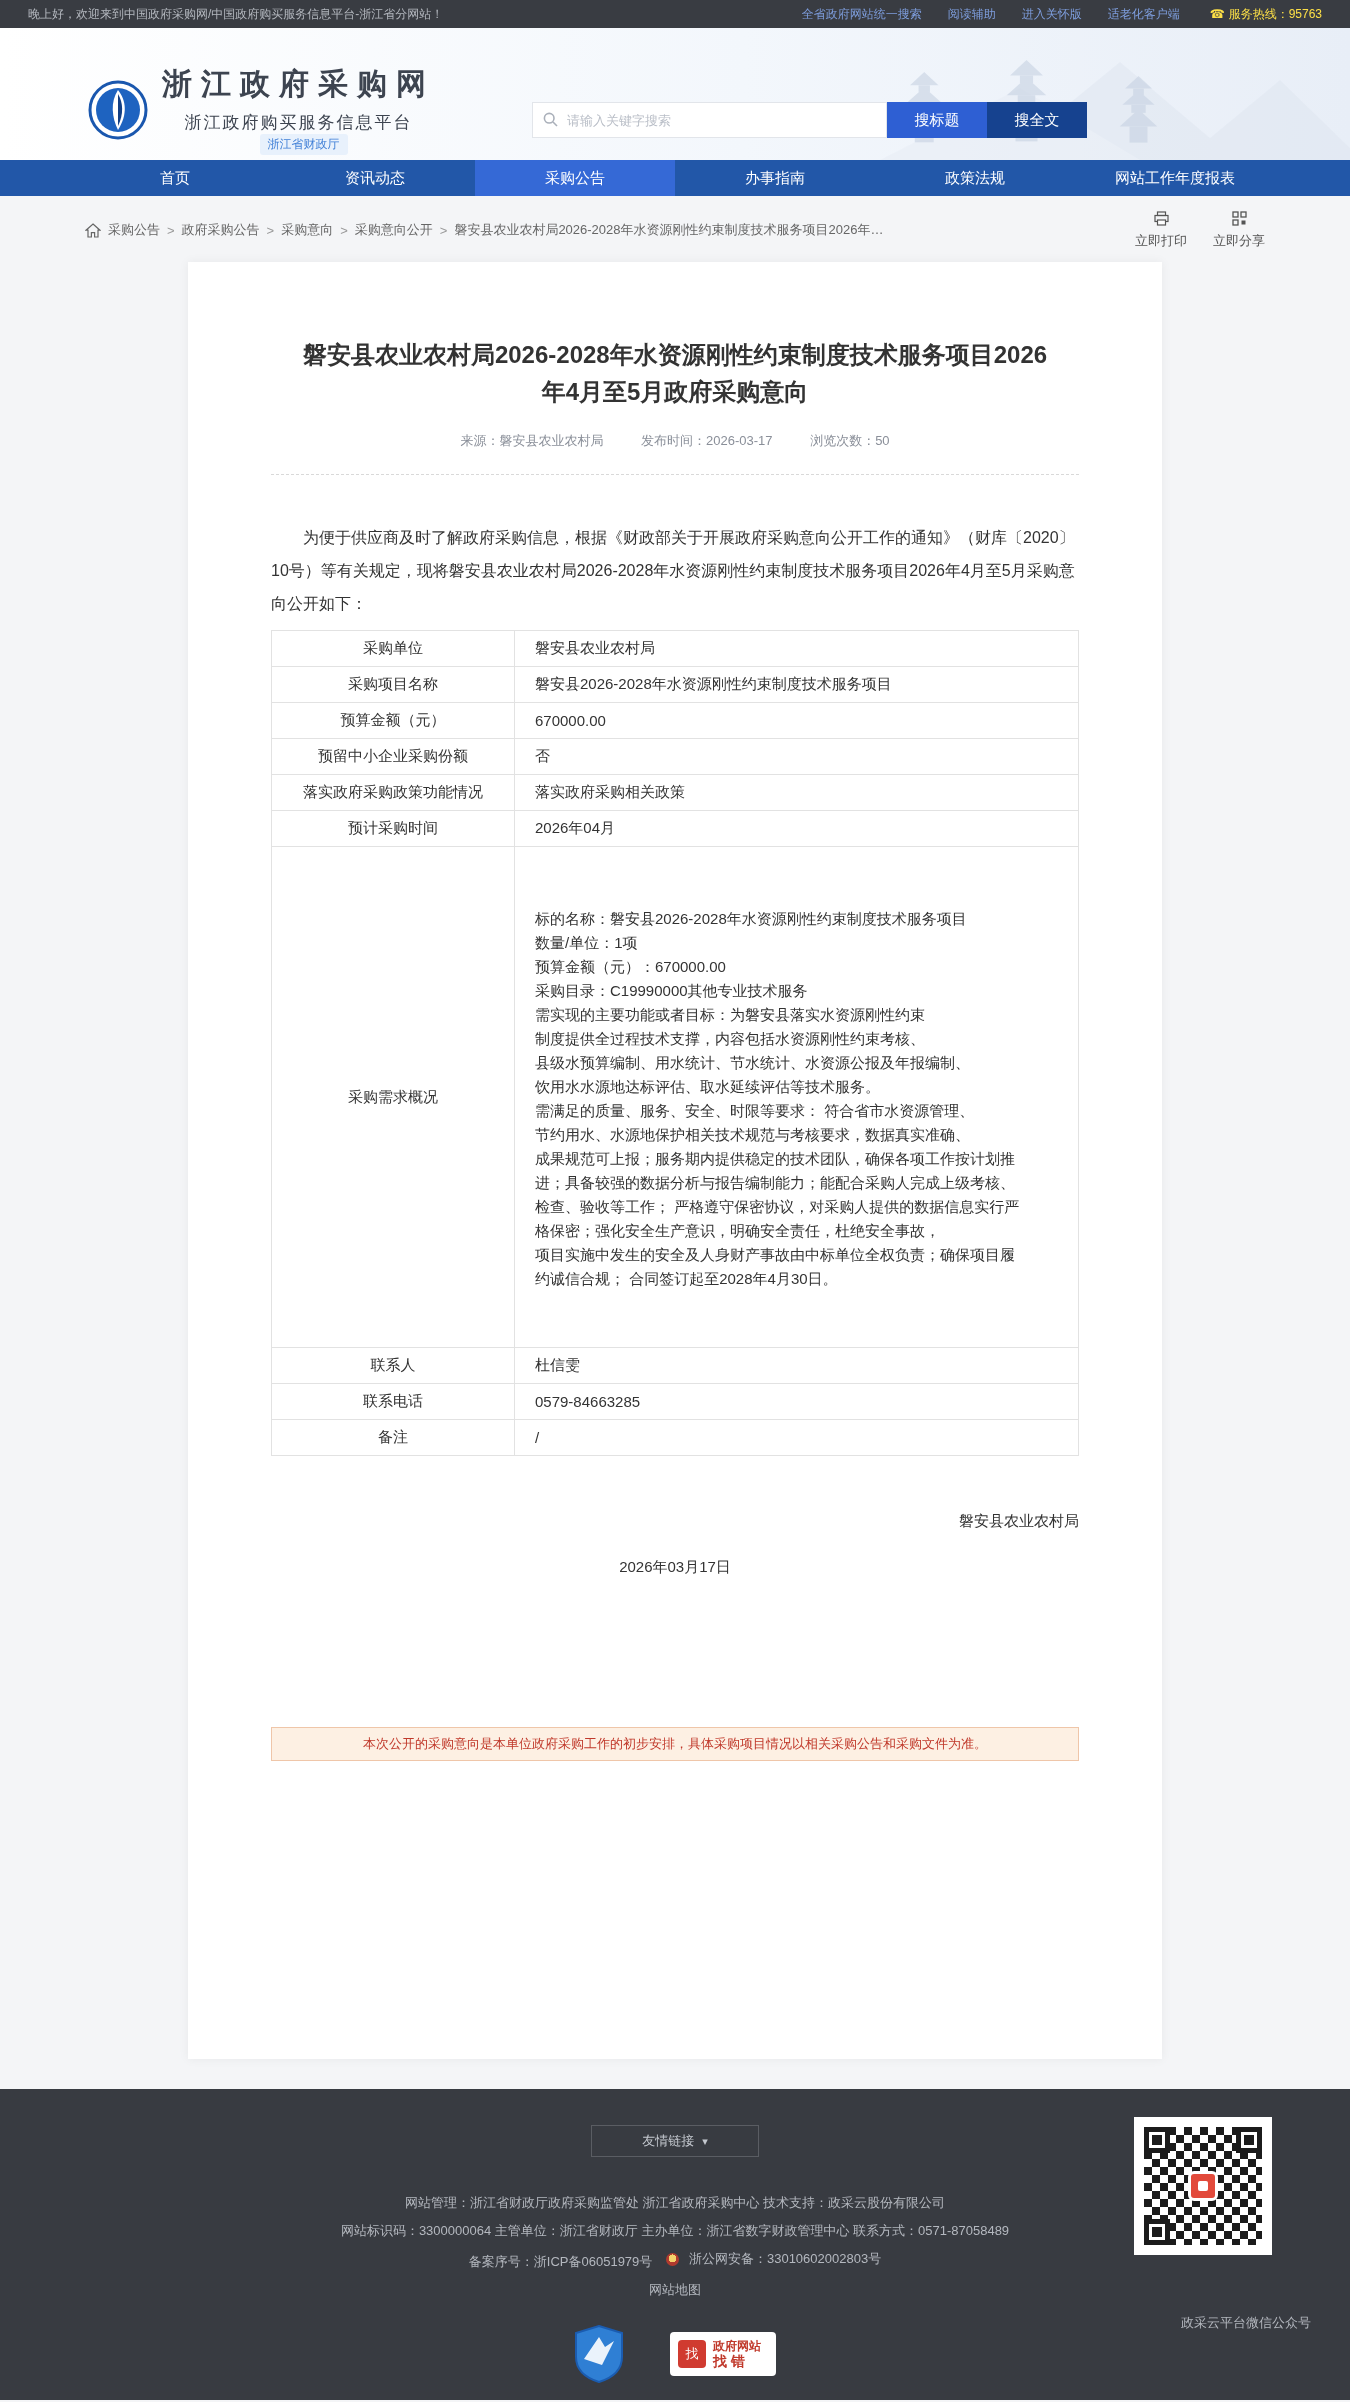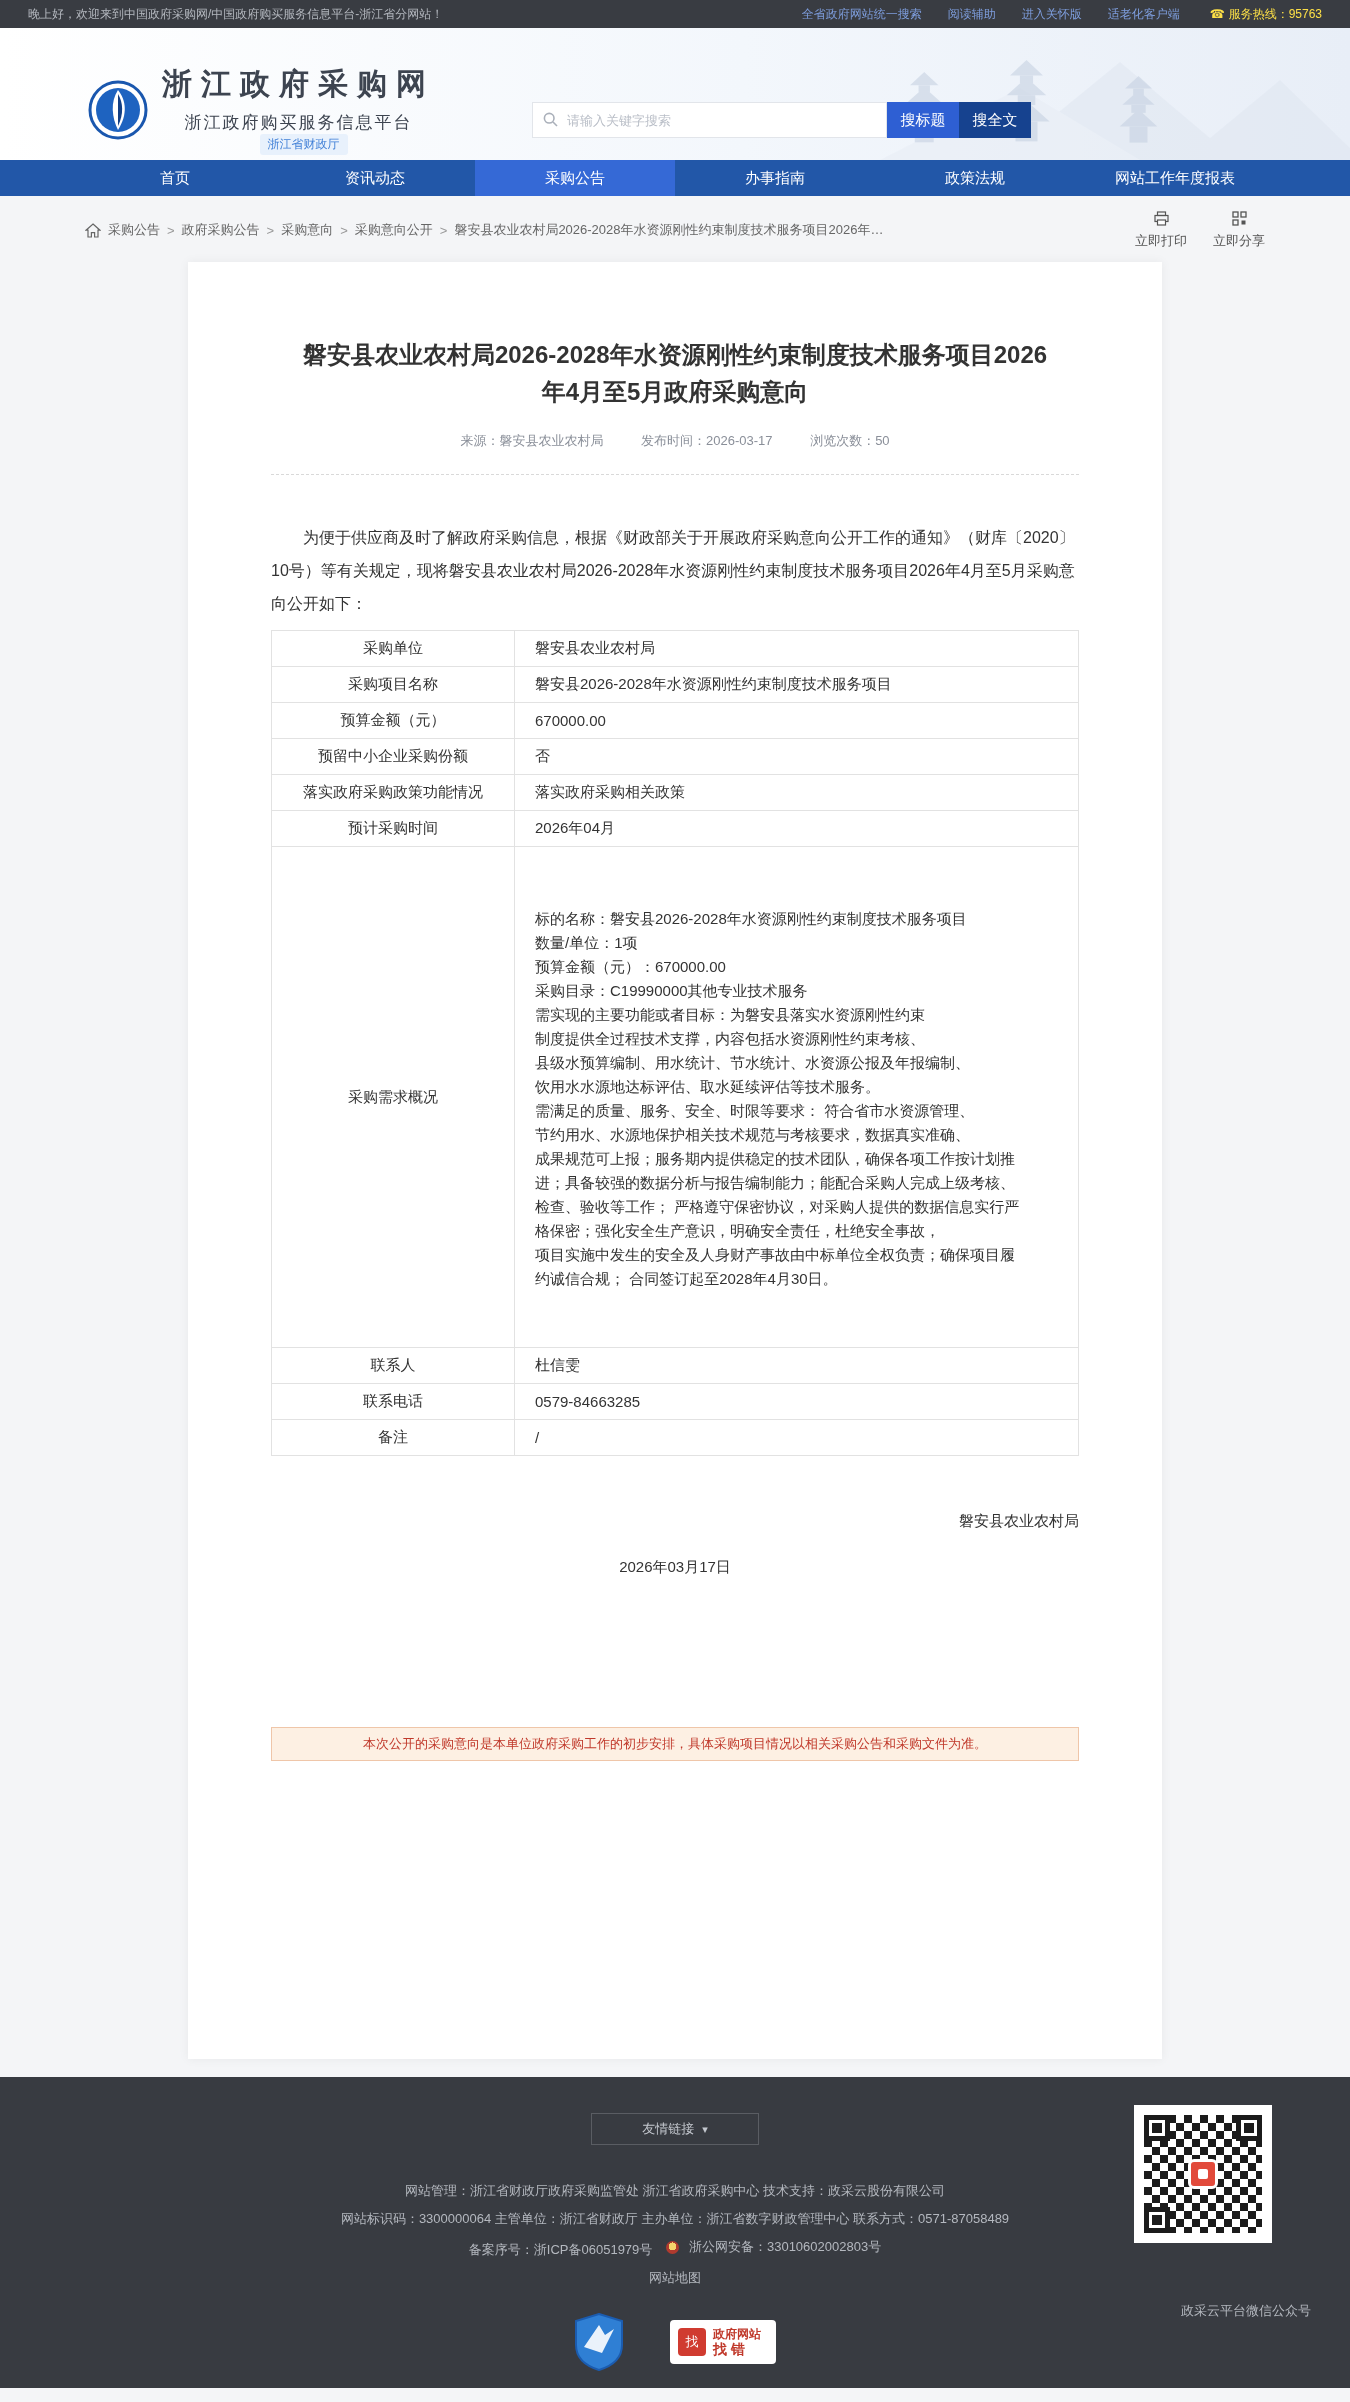--- a/index.html
+++ b/index.html
@@ -20,21 +20,21 @@
   .brand-text { margin-left:14px; }
   .site-name { font-size:30px; font-weight:bold; color:#3d4450; letter-spacing:9px; white-space:nowrap; }
   .site-sub-row { display:flex; align-items:center; margin-top:6px;flex-direction:column; }
   .site-subtitle { font-size:17px; color:#3d4450; letter-spacing:2px; white-space:nowrap; }
   .fin-badge { margin-left:10px; background:#e8f1fc; color:#3f7fd6; font-size:12px; padding:2px 8px; border-radius:3px; white-space:nowrap; }
   .search-wrap { position:absolute; left:532px; top:74px; display:flex; height:36px; }
   .search-box { position:relative; }
   .search-box input { width:355px; height:36px; border:1px solid #e2e5ea; background:#fff; padding:0 10px 0 34px; font-size:13px; color:#333; outline:none; }
   .search-box input::placeholder { color:#b9bec7; }
   .search-glyph { position:absolute; left:11px; top:10px; }
-  .btn-search { width:72px; height:36px; border:none; color:#fff; font-size:15px; cursor:pointer; }
+  .btn-search { width:100px; height:36px; border:none; color:#fff; font-size:15px; cursor:pointer; }
   .btn-title { background:#2e5fd3; }
   .btn-full { background:#16428f; }
   .header-deco { position:absolute; right:150px; top:30px; opacity:.6; }
   .header-hill { position:absolute; right:0; top:0; opacity:.5; }
 
   
   .nav { height:36px; background:#2257a8; }
   .nav-inner { width:1200px; margin:0 auto; display:flex; height:36px; }
   .nav-item { flex:1; display:flex; align-items:center; justify-content:center; color:#fff; font-size:15px; text-decoration:none; }
   .nav-item.active { background:#3569d6; }
@@ -60,21 +60,21 @@
   td.lbl { width:243px; text-align:center; padding:8px 6px; }
   td.val { padding:8px 20px; }
   td.val.demand { padding:60px 20px 56px; line-height:24px; white-space:pre-line; vertical-align:middle; }
 
   .sign-name { margin-top:56px; text-align:right; font-size:15px; color:#333; }
   .sign-date { margin-top:27px; text-align:center; font-size:15px; color:#333; }
 
   .notice { margin-top:150px; background:#fdf0e3; border:1px solid #efc6a9; color:#c0392b; font-size:13px; text-align:center; padding:7px 0; }
 
   
-  .footer { margin-top:18px; background:#383b41; height:311px; position:relative; color:#b4b8bf; font-size:13px;padding-left:18px; }
+  .footer { margin-top:30px; background:#383b41; height:311px; position:relative; color:#b4b8bf; font-size:13px;padding-left:18px; }
   .friend-btn { position:absolute; left:50%; transform:translateX(-50%); top:36px; width:168px; height:32px; border:1px solid #5a5d63; background:transparent; color:#c4c8cf; font-size:13px; cursor:pointer; }
   .friend-btn .caret { margin-left:8px; font-size:11px; }
   .foot-lines { position:absolute; top:100px; left:0; right:0; text-align:center; line-height:28px; }
   .foot-lines a { color:#b4b8bf; text-decoration:none; }
   .gongan { display:inline-flex; align-items:center; gap:10px; }
   .gongan-ico { display:inline-block; width:13px; height:13px; border-radius:50%; background:radial-gradient(circle at 50% 42%, #f5d36b 0 4px, #b03a2e 4px); vertical-align:-2px; }
   .badges { position:absolute; top:236px; left:0; right:0; display:flex; justify-content:center; align-items:center; gap:46px; }
   .blue-badge { width:50px; height:58px; }
   .err-badge { width:106px; height:44px; background:#fff; border-radius:4px; display:flex; align-items:center; padding:4px 8px; gap:7px; }
   .err-seal { width:28px; height:28px; background:#d03b30; border-radius:4px; color:#fff; font-size:13px; display:flex; align-items:center; justify-content:center; }

